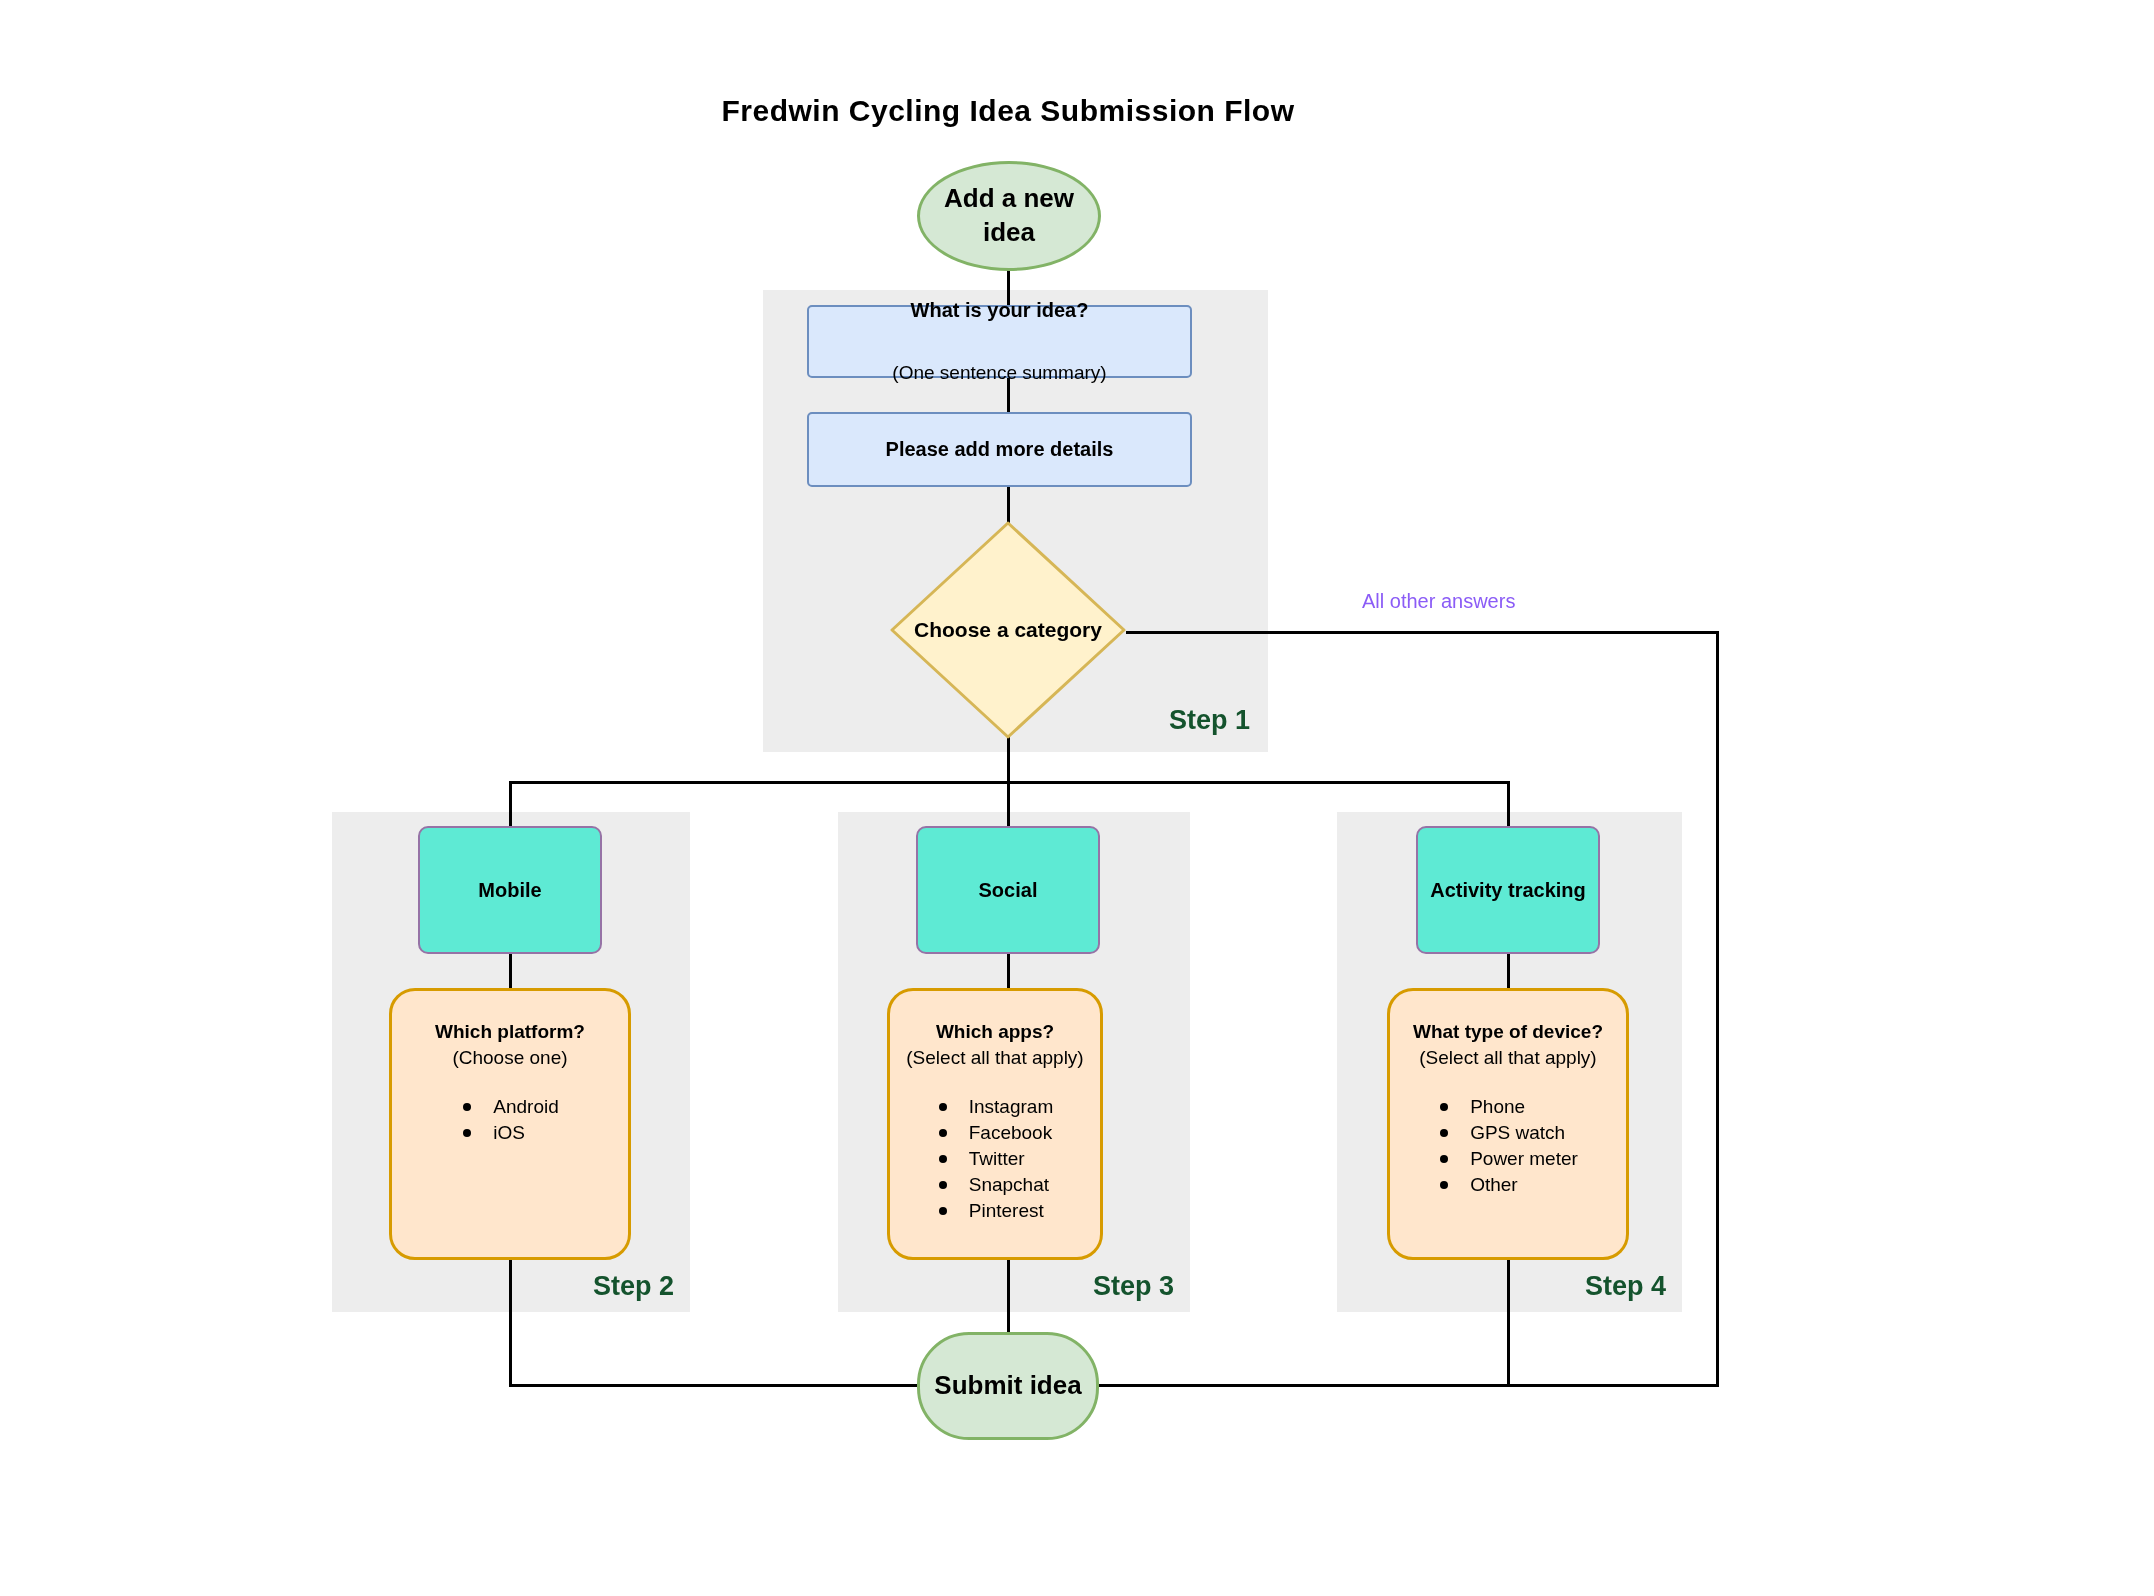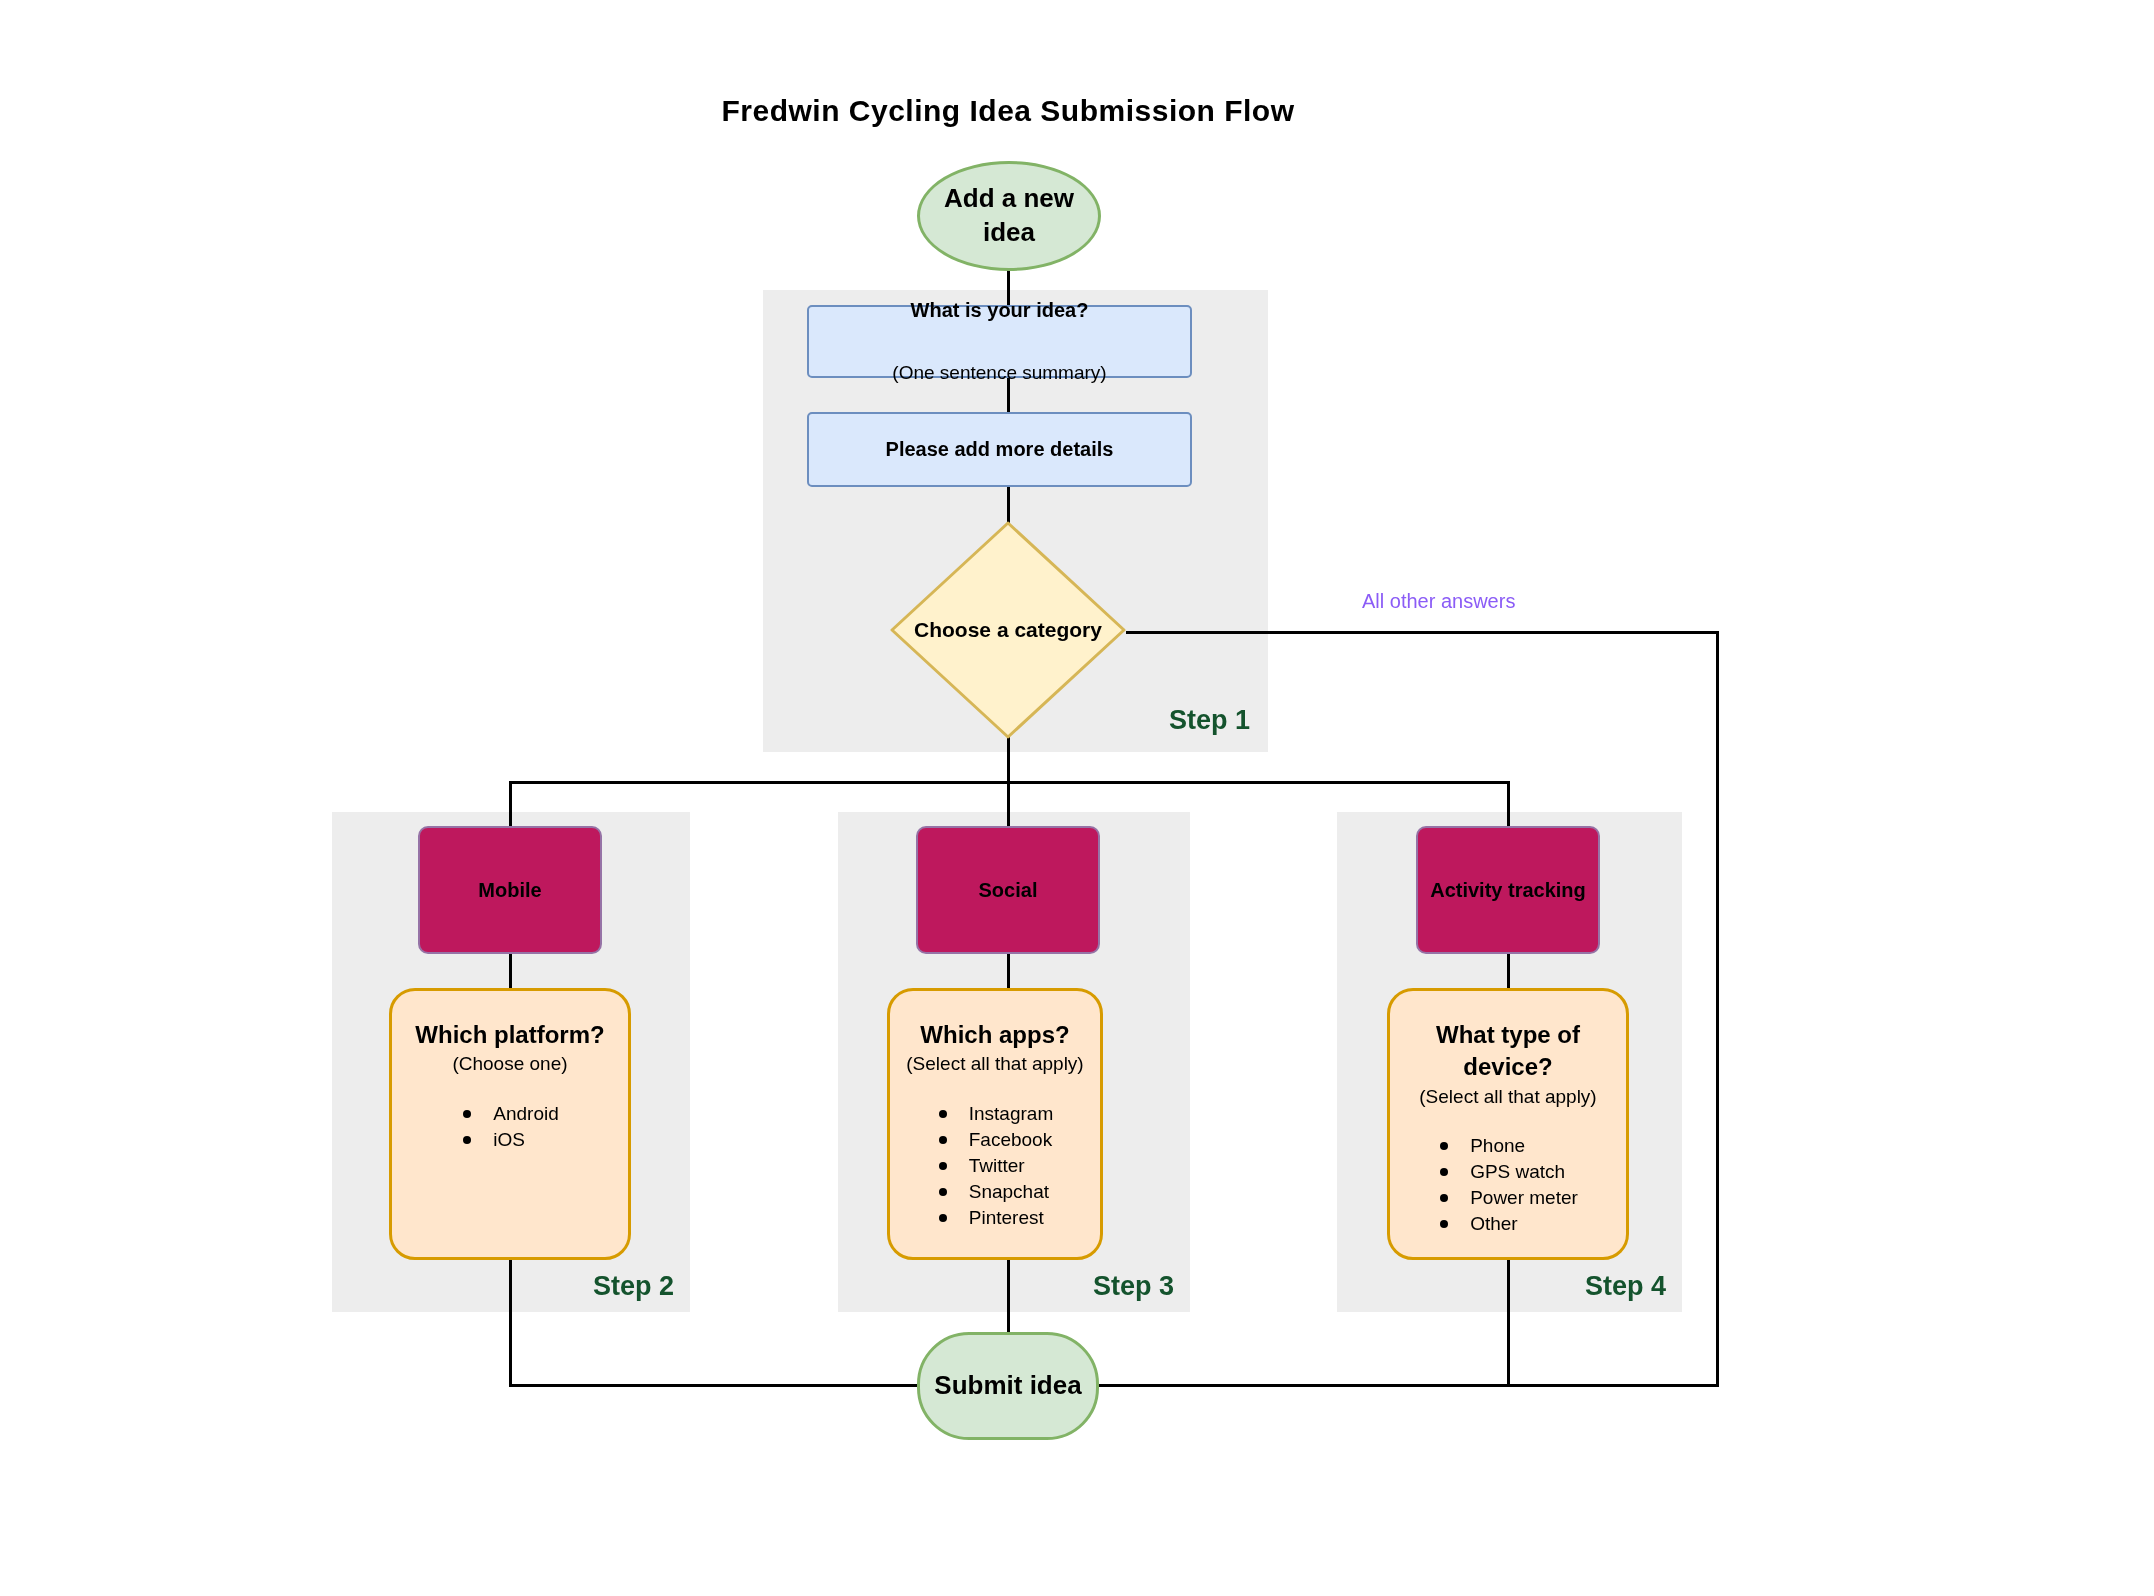--- a/index.html
+++ b/index.html
@@ -36,28 +36,28 @@
   }
   .q-box .q-head{font-size:20px;font-weight:bold;line-height:1.35;}
   .q-box .q-sub{font-size:19px;line-height:1.35;}
   .diamond-wrap{position:absolute;z-index:2;text-align:right;}
   .diamond-wrap svg{display:block;}
   .diamond-label{
     position:absolute;inset:0;display:flex;align-items:center;justify-content:center;
     font-size:21px;font-weight:bold;
   }
   .category-box{
-    background:#be185d;border:2.5px solid #9673a6;border-radius:10px;
+    background:#5eead4;border:2.5px solid #9673a6;border-radius:10px;
   }
   .category-box .lbl{font-size:20px;}
   .options-box{
     background:#ffe6cc;border:3px solid #d79b00;border-radius:26px;
     flex-direction:column;justify-content:flex-start;padding-top:28px;
   }
-  .options-box .q-head{font-size:24px;font-weight:bold;line-height:1.35;}
+  .options-box .q-head{font-size:19px;font-weight:bold;line-height:1.35;}
   .options-box .q-sub{font-size:19px;line-height:1.35;}
   .options-box ul{
     list-style:none;margin:24px 0 0 0;padding:0;text-align:left;display:inline-block;
     align-self:center;
   }
   .options-box li{
     position:relative;padding-left:32px;font-size:19px;line-height:26px;white-space:nowrap;
   }
   .options-box li::before{
     content:"";position:absolute;left:2px;top:9px;width:8px;height:8px;border-radius:50%;background:#000;

